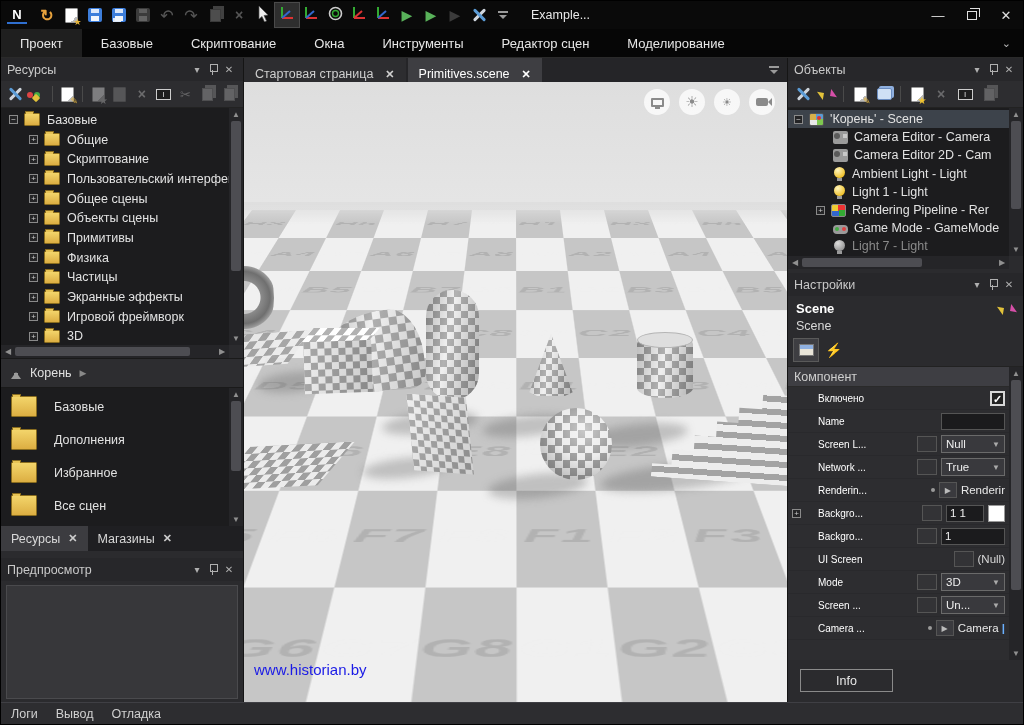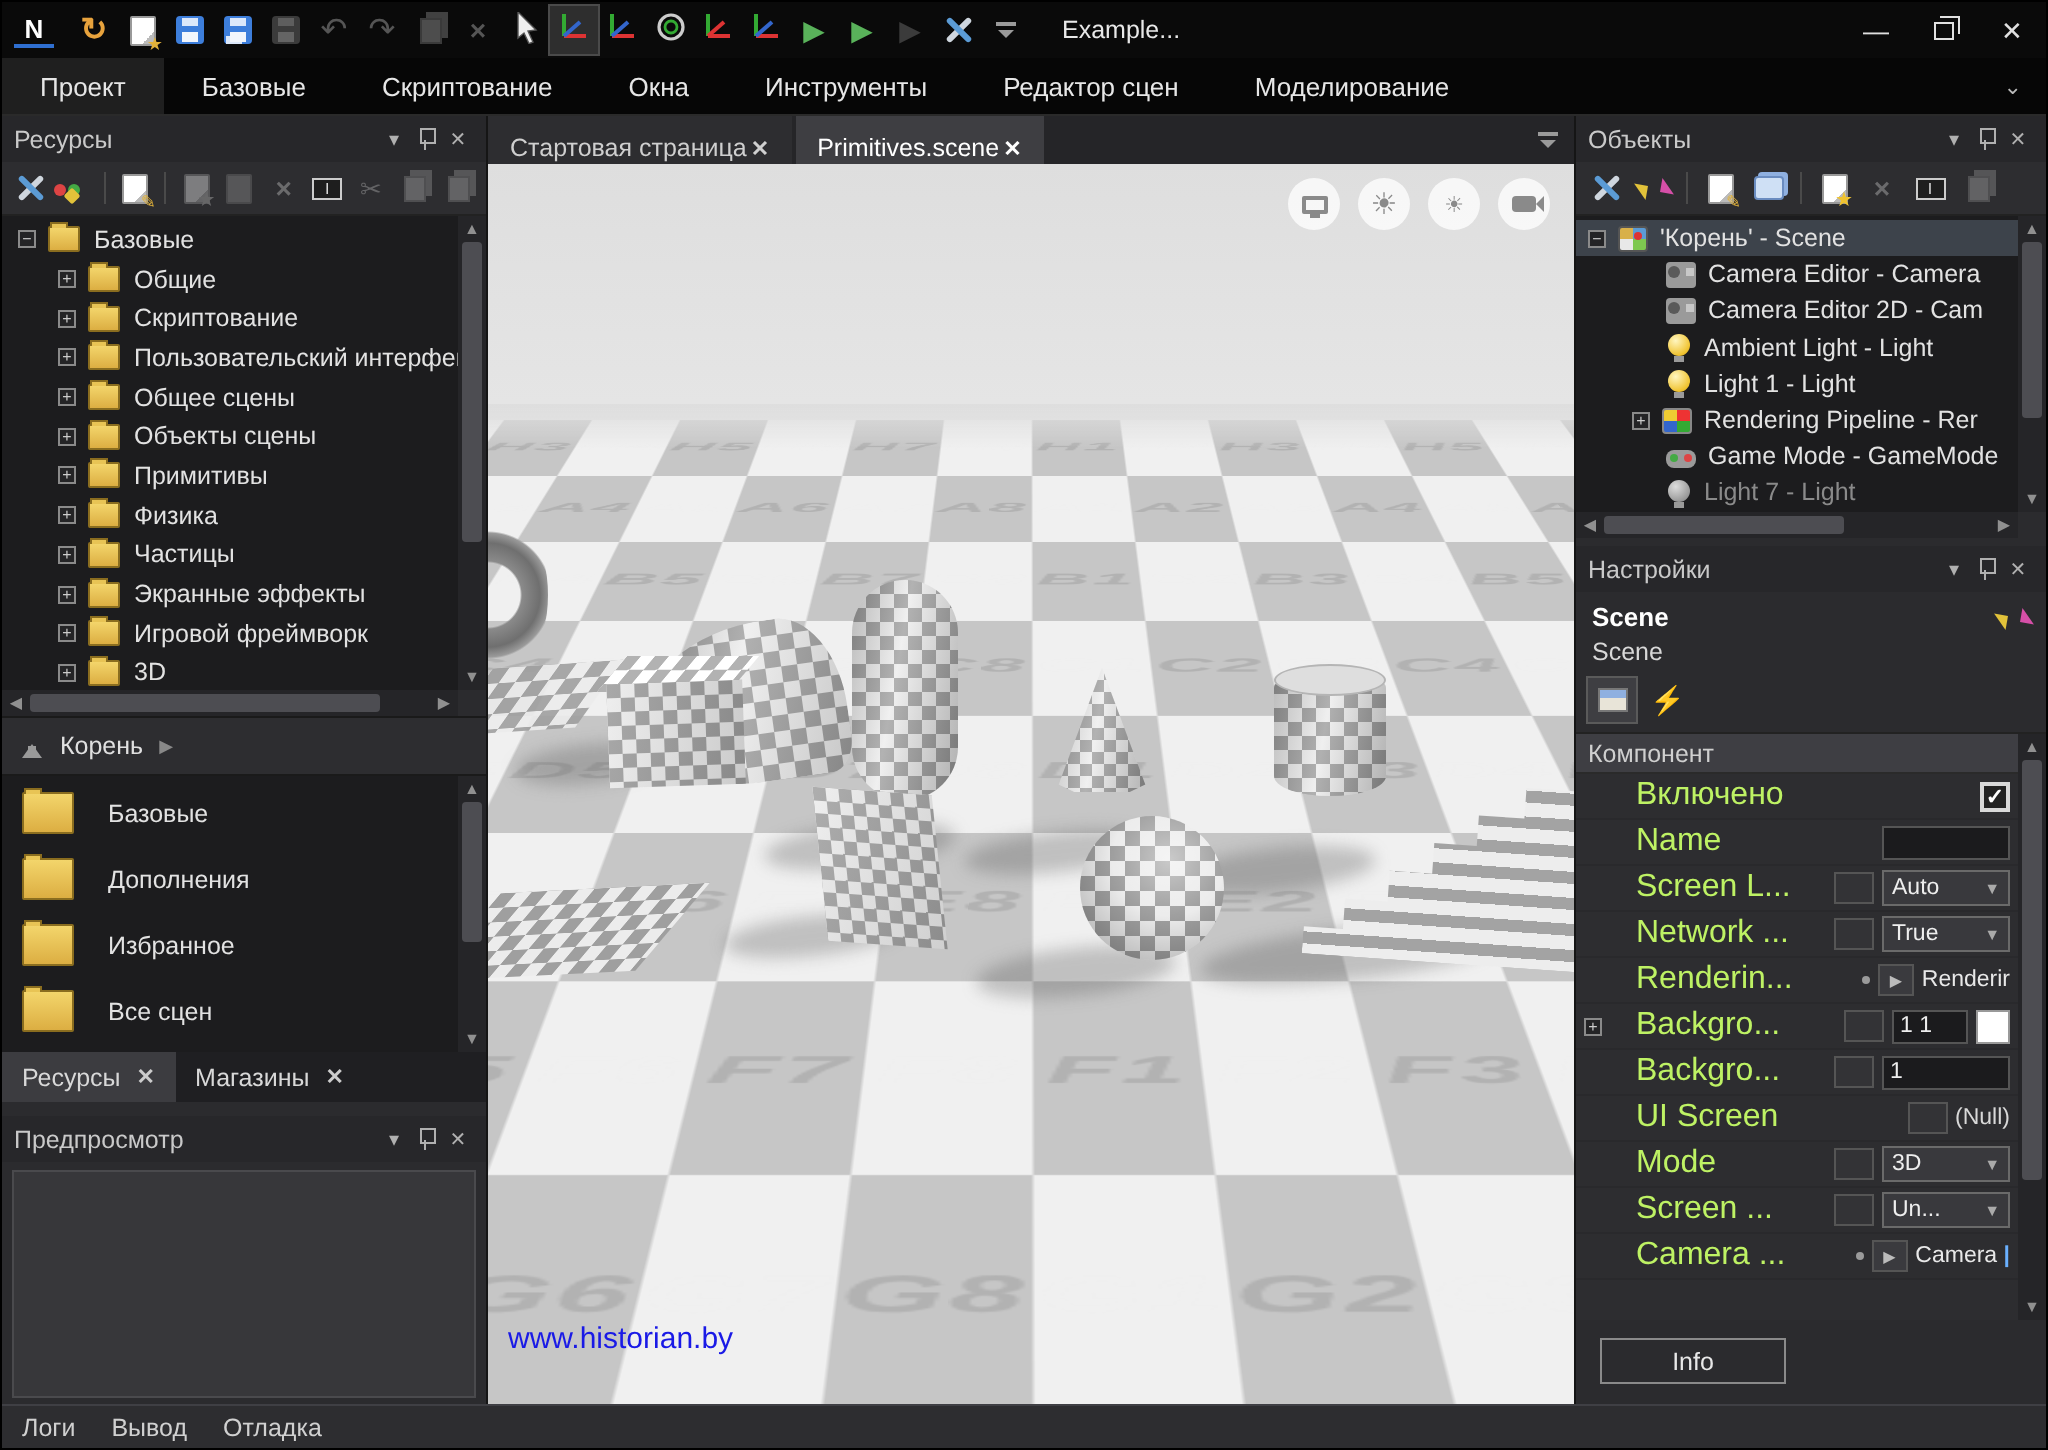--- a/index.html
+++ b/index.html
@@ -102,21 +102,21 @@
   .dock-tabs { height:25px; display:flex; background:#1f1f22; align-items:stretch; flex:0 0 auto; }
   .dtab { display:flex; align-items:center; gap:8px; padding:0 10px; color:#d8d8d8; font-size:12.5px; }
   .dtab.active { background:#3c3c40; }
   .dtab .x { font-weight:bold; font-size:11px; color:#ccc; }
 
   .preview-panel { margin-top:7px; flex:1 1 auto; display:flex; flex-direction:column; min-height:0; }
   .preview-body { flex:1; margin:4px 5px 3px 5px; background:#37373a; border:1px solid #4a4a4d; }
 
   
   .doc-tabbar { height:24px; background:#252528; display:flex; align-items:stretch; flex:0 0 auto; }
-  .doc-tab { display:flex; align-items:center; gap:2px; padding:16px 11px; color:#cfcfcf; background:#2d2d30; margin-right:2px; font-size:12.5px; }
+  .doc-tab { display:flex; align-items:center; gap:12px; padding:16px 11px; color:#cfcfcf; background:#2d2d30; margin-right:2px; font-size:12.5px; }
   .doc-tab.active { background:#3e3e42; color:#fff; }
   .doc-tab .x { font-weight:bold; font-size:11px; }
   .doc-tab-spacer { flex:1; }
   .tablist-btn { width:26px; display:flex; align-items:center; justify-content:center; }
 
   .viewport { flex:1 1 auto; position:relative; overflow:hidden; background:linear-gradient(#dedede, #e6e6e6 22%, #e4e4e4); min-height:0; }
   .vp3d { position:absolute; inset:0; perspective:2000px; perspective-origin:50% 128px; overflow:hidden; }
   .floor { position:absolute; left:50%; top:128px; width:1056px; height:1350px; margin-left:-528px;
            transform-origin:50% 0; transform:rotateX(80deg);
            background:repeating-conic-gradient(#f0f0f0 0 25%, #c6c6c6 0 50%); background-size:88px 300px; }
@@ -161,21 +161,21 @@
   .set-tabs { display:flex; gap:4px; padding:2px 6px 5px 6px; border-bottom:1px solid #222; }
   .stb { width:24px; height:22px; display:flex; align-items:center; justify-content:center; }
   .stb.pressed { background:#3e3e42; outline:1px solid #5a5a5a; }
   .form-ic { width:15px; height:12px; background:linear-gradient(#8fb0e0 0 4px, #e8e4d8 0); border:1px solid #777; }
   .bolt { color:#f0c330; font-size:14px; font-weight:bold; }
   .pgrid { flex:1 1 auto; position:relative; overflow:hidden; background:#2d2d30; }
   .pg-inner { position:absolute; left:0; top:0; right:14px; }
   .pg-section { height:20px; display:flex; align-items:center; padding-left:6px; background:#3e3e43; color:#cfcfcf; border-bottom:1px solid #2a2a2a; }
   .pg-row { height:23px; display:flex; align-items:center; padding-left:4px; border-bottom:1px solid #29292c; }
   .pg-exp { width:9px; height:9px; border:1px solid #8a8a8a; background:#242426; color:#ccc; font-size:8px; line-height:7px; text-align:center; margin-right:3px; }
-  .pg-label { color:#bef264; font-size:16px; padding-left:14px; white-space:nowrap; overflow:hidden; }
+  .pg-label { color:#ffffff; font-size:10px; padding-left:14px; white-space:nowrap; overflow:hidden; }
   .pg-label.noexp { padding-left:26px; }
   .pg-val { margin-left:auto; display:flex; align-items:center; gap:4px; padding-right:4px; }
   .defbox { width:20px; height:16px; border:1px solid #555; background:#333336; flex:0 0 auto; }
   .cb { width:15px; height:15px; border:2px solid #d8d8d8; background:#222; color:#fff; font-size:11px; line-height:12px; text-align:center; font-weight:bold; }
   .pg-input { width:64px; height:17px; background:#1b1b1d; border:1px solid #555; color:#eee; font-size:11.5px; padding:0 3px; display:flex; align-items:center; }
   .pg-input.w38 { width:38px; }
   .dd { width:64px; height:18px; background:#39393d; border:1px solid #6a6a6a; color:#eee; font-size:11.5px; display:flex; align-items:center; padding:0 4px; }
   .dd .car { margin-left:auto; color:#aaa; font-size:8px; }
   .dot { width:4px; height:4px; border-radius:50%; background:#9a9a9a; }
   .refbtn { width:18px; height:16px; background:#3a3a3e; border:1px solid #555; color:#bbb; font-size:8px; display:flex; align-items:center; justify-content:center; }
@@ -808,21 +808,21 @@
               <span class="pg-label noexp">Name</span>
               <div class="pg-val">
                 <div class="pg-input"></div>
               </div>
             </div>
             <div class="pg-row">
               <span class="pg-label noexp">Screen L...</span>
               <div class="pg-val">
                 <div class="defbox"></div>
                 <div class="dd">
-                  <span>Auto</span>
+                  <span>Null</span>
                   <span class="car">▼</span>
                 </div>
               </div>
             </div>
             <div class="pg-row">
               <span class="pg-label noexp">Network ...</span>
               <div class="pg-val">
                 <div class="defbox"></div>
                 <div class="dd">
                   <span>True</span>

